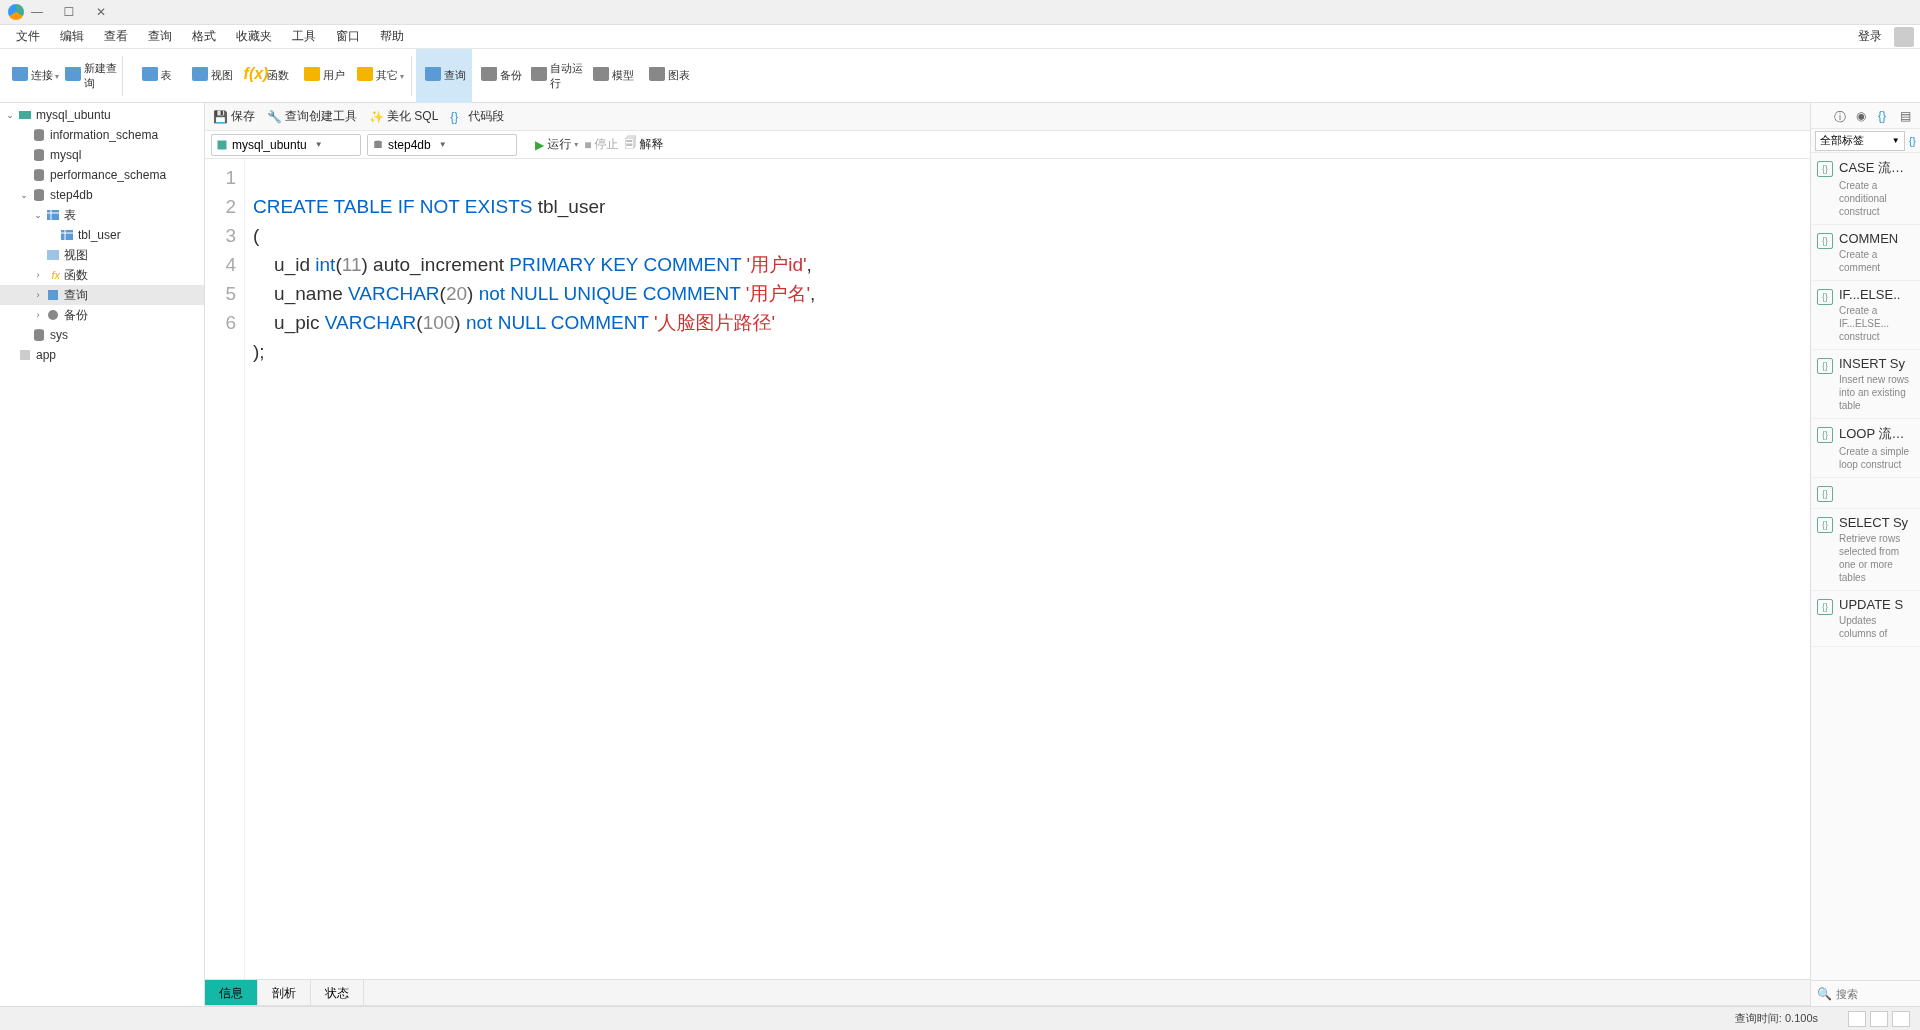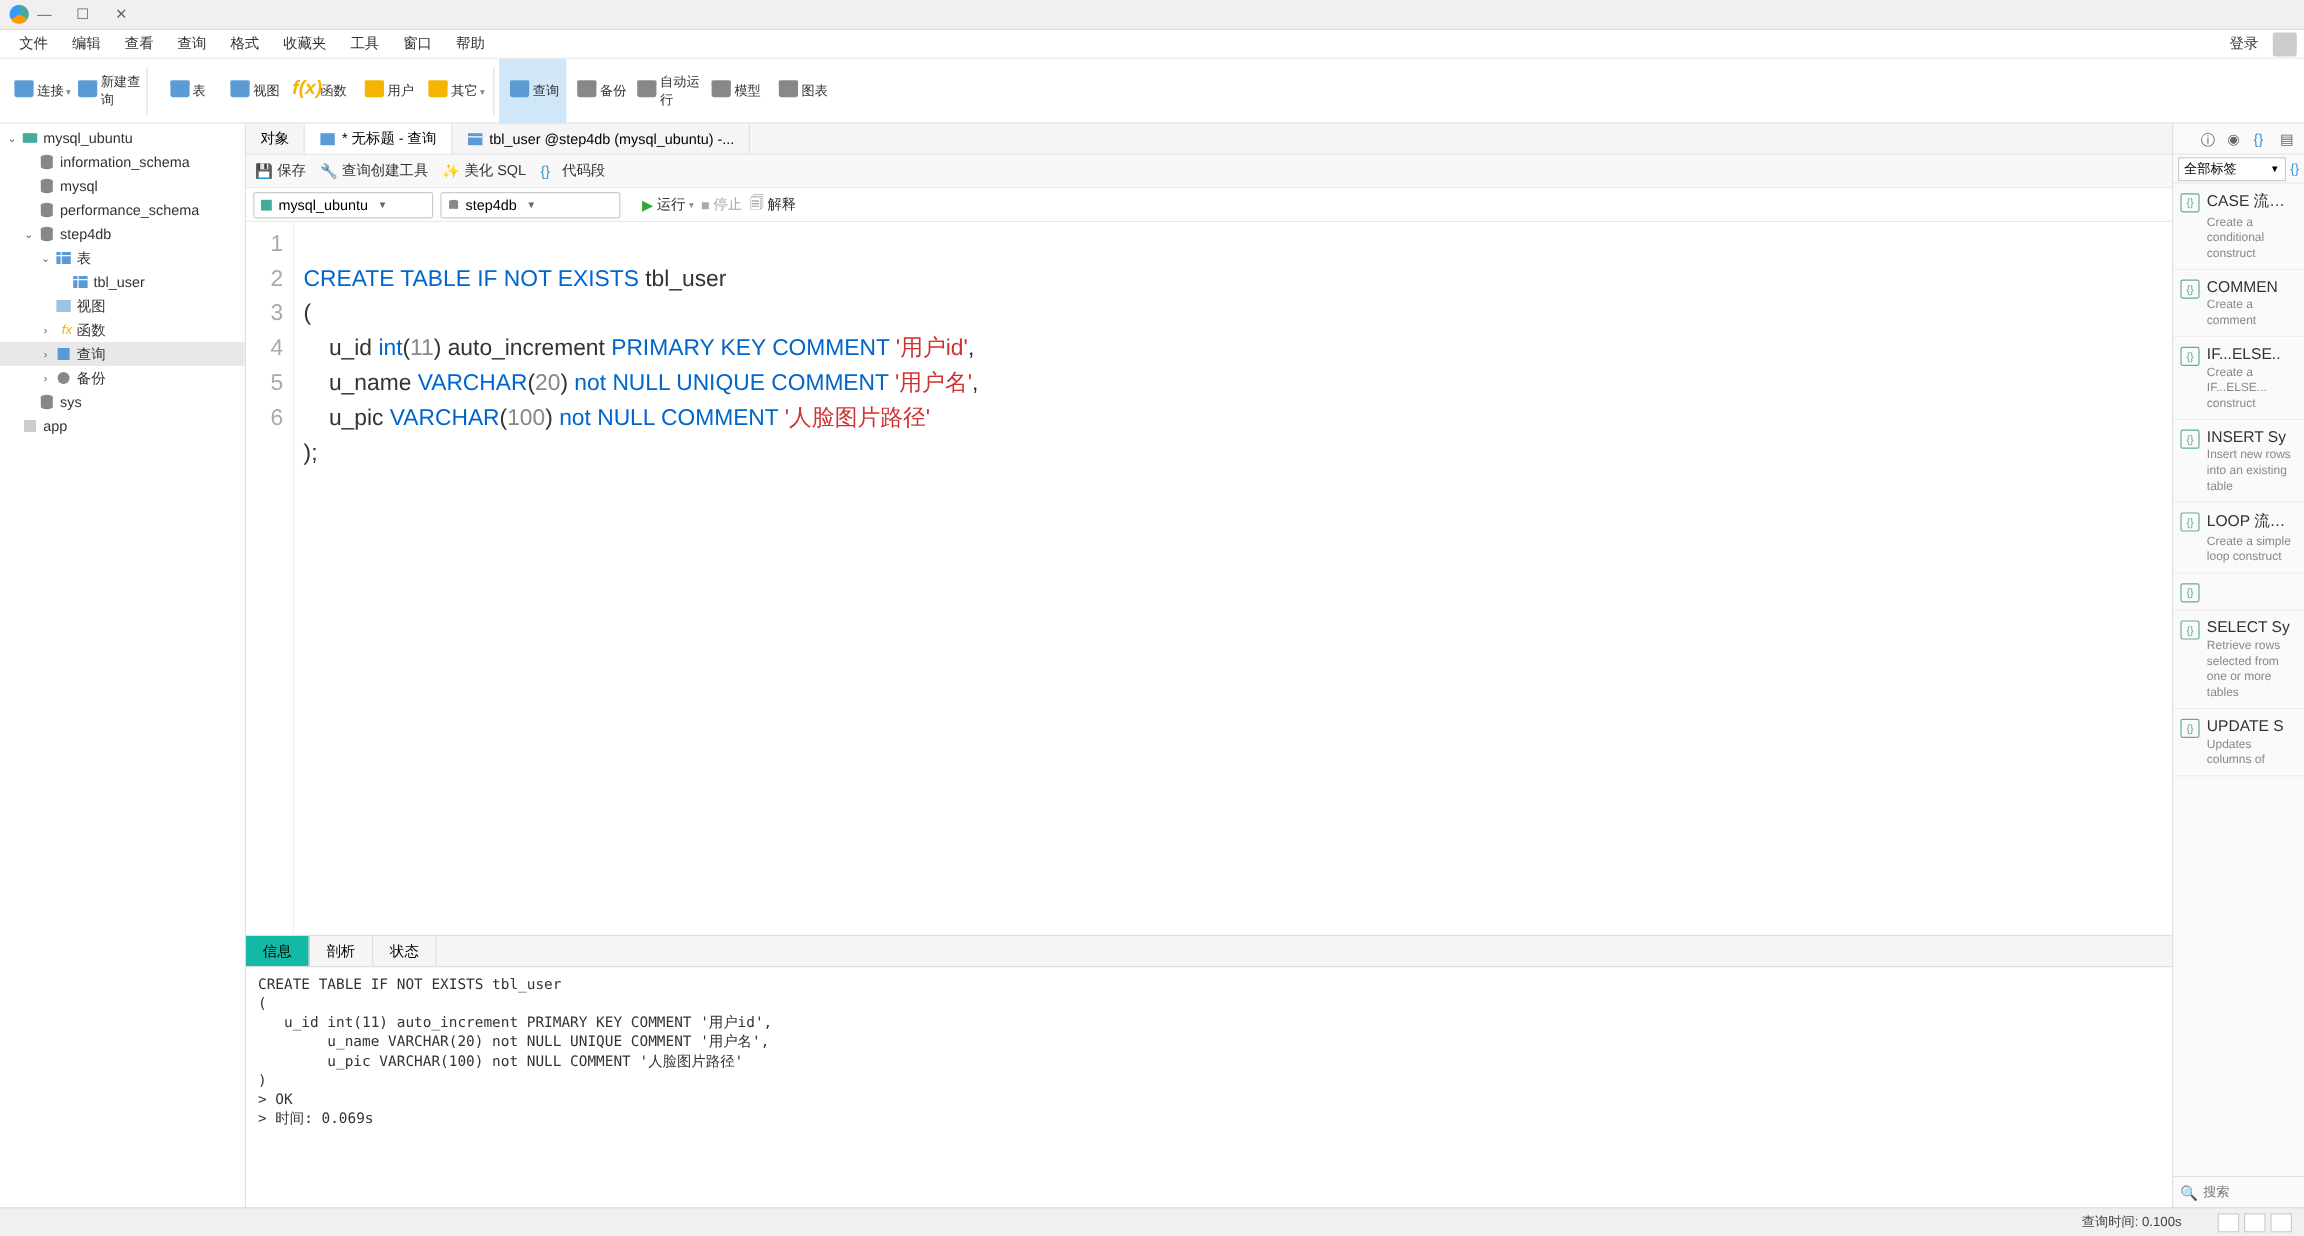--- a/index.html
+++ b/index.html
@@ -363,38 +363,20 @@
           <svg width="14" height="14" viewBox="0 0 14 14">
             <rect x="2" y="2" width="10" height="10" fill="#ccc"></rect>
           </svg>
         </span>
         <span>app</span>
       </div>
     </div>
 
   <div class="content">
 
-    <div class="tabs" id="tabs">
-        <div class="tab">
-          <span>对象</span>
-        </div>
-        <div class="tab active">
-          <span class="ticon3"><svg width="14" height="14">
-              <rect x="1" y="2" width="12" height="10" fill="#5b9bd5"></rect>
-            </svg></span>
-          <span>* 无标题 - 查询</span>
-        </div>
-        <div class="tab">
-          <span class="ticon3"><svg width="14" height="14">
-              <rect x="1" y="2" width="12" height="10" fill="#5b9bd5"></rect>
-              <line x1="1" y1="5" x2="13" y2="5" stroke="#fff"></line>
-            </svg></span>
-          <span>tbl_user @step4db (mysql_ubuntu) -...</span>
-        </div>
-      </div>
 
     <div class="query-toolbar">
       <div class="qt-btn">
           <span class="qt-icon">💾</span>
           <span>保存</span>
         </div>
       <div class="qt-btn">
           <span class="qt-icon">🔧</span>
           <span>查询创建工具</span>
         </div>
@@ -457,28 +439,20 @@
 <span class="ident">    u_pic </span><span class="type">VARCHAR</span><span class="punct">(</span><span class="fn">100</span><span class="ident">) </span><span class="kw">not NULL COMMENT </span><span class="str">'人脸图片路径'</span>
 <span class="punct">);</span></div>
     </div>
 
     <div class="out-tabs" id="out-tabs">
         <div class="out-tab active">信息</div>
         <div class="out-tab">剖析</div>
         <div class="out-tab">状态</div>
       </div>
 
-    <div class="output">CREATE TABLE IF NOT EXISTS tbl_user
-(
-   u_id int(11) auto_increment PRIMARY KEY COMMENT '用户id',
-        u_name VARCHAR(20) not NULL UNIQUE COMMENT '用户名',
-        u_pic VARCHAR(100) not NULL COMMENT '人脸图片路径'
-)
-&gt; OK
-&gt; 时间: 0.069s</div>
   </div>
 
   <div class="right-panel">
     <div class="rp-toolbar">
       <span class="rp-ticon">ⓘ</span>
       <span class="rp-ticon">◉</span>
       <span class="rp-ticon" style="color:#39c">{}</span>
       <span class="rp-ticon">▤</span>
     </div>
     <div class="rp-filter">

